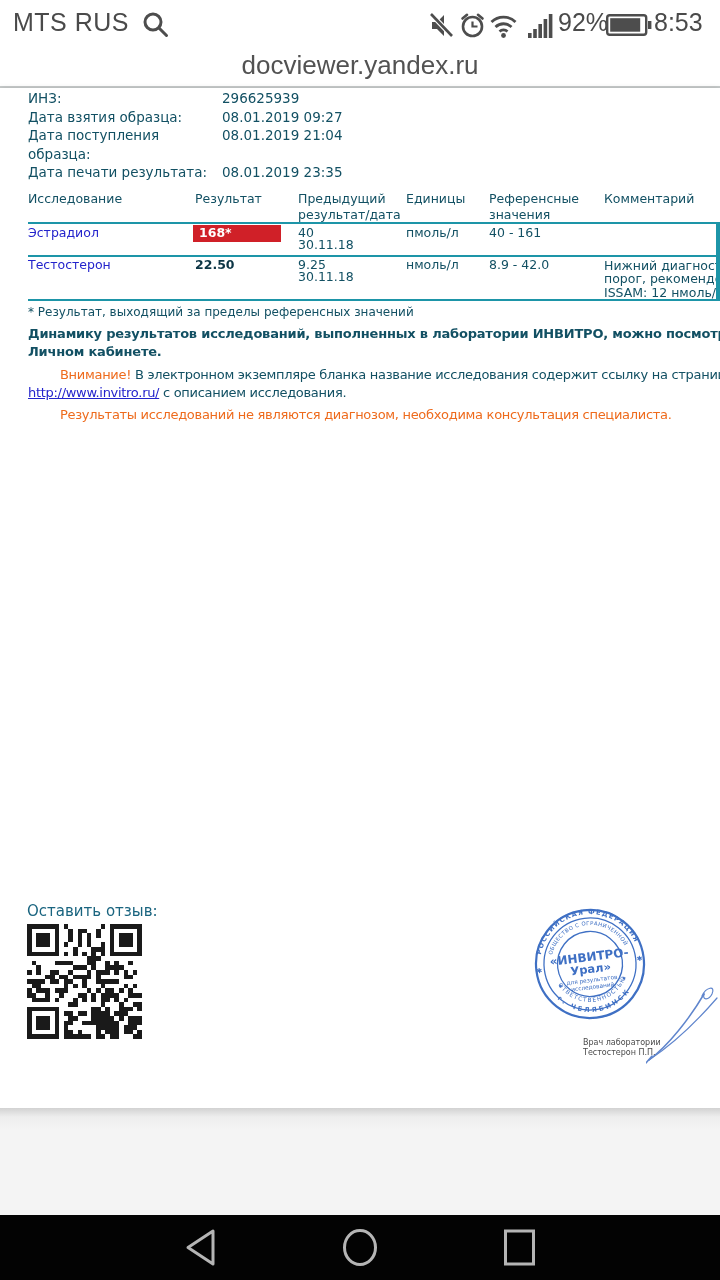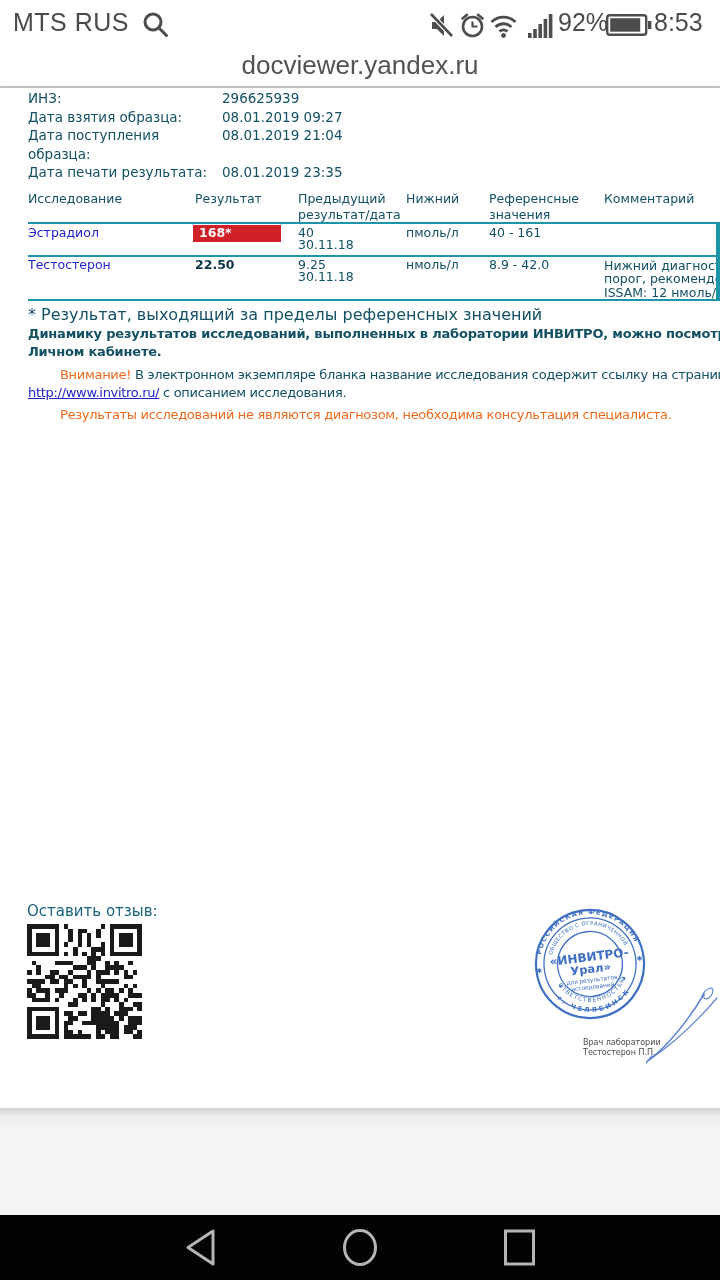--- a/index.html
+++ b/index.html
@@ -29,21 +29,21 @@
   .c1{left:0;width:160px;} .c2{left:167px;width:96px;} .c3{left:270px;width:106px;}
   .c4{left:378px;width:80px;} .c5{left:461px;width:100px;} .c6{left:576px;width:150px;}
   .hline{position:absolute;left:28px;width:692px;height:2px;background:#1d95a8;}
   .vline{position:absolute;left:716px;width:4px;background:#1d95a8;}
   .testlink{color:#2323cc;font-size:12.5px;}
   .resflag{position:absolute;left:165px;top:-2px;width:88px;height:17px;background:#d02028;}
   .resflag span{display:block;padding:2px 0 0 6px;color:#fff;font-weight:bold;font-size:12.5px;}
   .resbold{font-weight:bold;color:#0c3545;}
   .subline{line-height:11.5px;}
   .cmt{line-height:13.4px;}
-  .footnote{position:absolute;left:28px;top:217px;font-size:16px;white-space:nowrap;}
+  .footnote{position:absolute;left:28px;top:217px;font-size:12px;white-space:nowrap;}
   .dyn{position:absolute;left:28px;font-size:13px;font-weight:bold;white-space:nowrap;letter-spacing:-.2px;}
   .para{position:absolute;left:28px;font-size:13px;white-space:nowrap;letter-spacing:-.3px;}
   .orange{color:#ee6b1d;margin-left:32px;}
   .link{color:#2323cc;text-decoration:underline;}
   .feedback{position:absolute;left:27px;top:814px;font-size:15px;color:#19647f;}
   #qr{position:absolute;left:27px;top:836px;width:115px;height:115px;}
   .stampbox{position:absolute;left:532px;top:818px;width:116px;height:116px;transform:rotate(-7deg);}
   .signer{position:absolute;left:583px;top:950px;font-size:8px;line-height:9.5px;color:#4a4a4a;}
   .signature{position:absolute;left:646px;top:896px;}
   
@@ -116,21 +116,21 @@
       <div class="meta-row">
         <span class="m-label">Дата печати результата:</span>
         <span class="m-value">08.01.2019 23:35</span>
       </div>
     </div>
 
     <div class="thead">
       <div class="cell c1">Исследование</div>
       <div class="cell c2">Результат</div>
       <div class="cell c3">Предыдущий результат/дата</div>
-      <div class="cell c4">Нижний</div>
+      <div class="cell c4">Единицы</div>
       <div class="cell c5">Референсные значения</div>
       <div class="cell c6">Комментарий</div>
     </div>
     <div class="hline" style="top:134px"></div>
 
     <div class="trow" style="top:139px">
       <div class="cell c1"><a class="testlink">Эстрадиол</a></div>
       <div class="resflag">
         <span>168*</span>
       </div>

